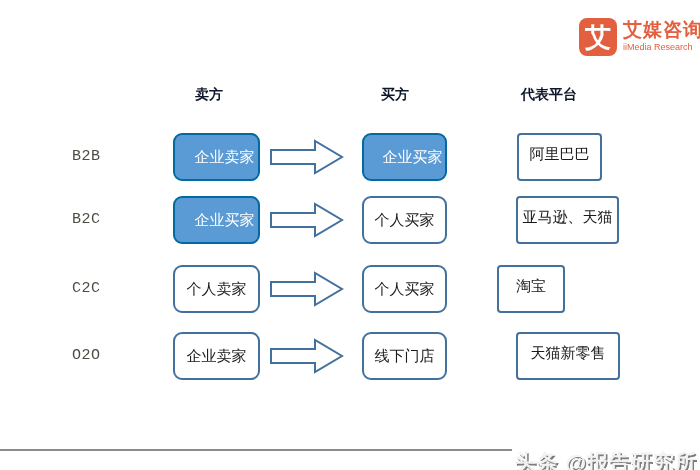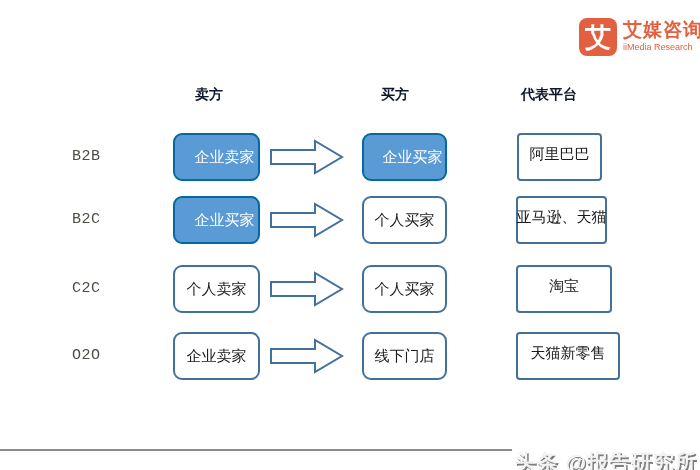--- a/index.html
+++ b/index.html
@@ -29,22 +29,22 @@
   
   .box{position:absolute;height:48px;border-radius:9px;box-sizing:border-box;
        display:flex;align-items:center;justify-content:center;
        font-size:15px;white-space:nowrap;}
   .filled{background:#5b9bd5;border:2px solid #0369a1;color:#ffffff;padding-left:16px;}
   .outline{background:#ffffff;border:2px solid #41719c;color:#1a1a1a;}
   .seller{left:173px;width:87px;}
   .buyer{left:362px;width:85px;}
   .platform{border-radius:4px;padding-bottom:6px;}
   .r0{top:133px}.r1{top:196px}.r2{top:265px}.r3{top:332px}
-  .pf0{left:517px;width:85px}.pf1{left:516px;width:91px}
-  .pf2{left:516px;width:96px}.pf3{left:516px;width:104px}
+  .pf0{left:517px;width:85px}.pf1{left:516px;width:103px}
+  .pf2{left:497px;width:68px}.pf3{left:516px;width:104px}
   
   .arrow{position:absolute;left:270px;width:74px;height:36px;}
   .a0{top:139px}.a1{top:202px}.a2{top:271px}.a3{top:338px}
   .arrow svg{display:block;}
   
   .footer-line{position:absolute;left:0;top:449px;width:512px;height:2px;background:#8c8c8c;}
   .watermark{
     position:absolute;right:3px;top:433px;font-size:21px;font-weight:bold;
     color:#f2f2f2;letter-spacing:1px;white-space:nowrap;
     text-shadow:1.5px 1.5px 0 #7d7d7d,-1px -1px 0 #ffffff;

